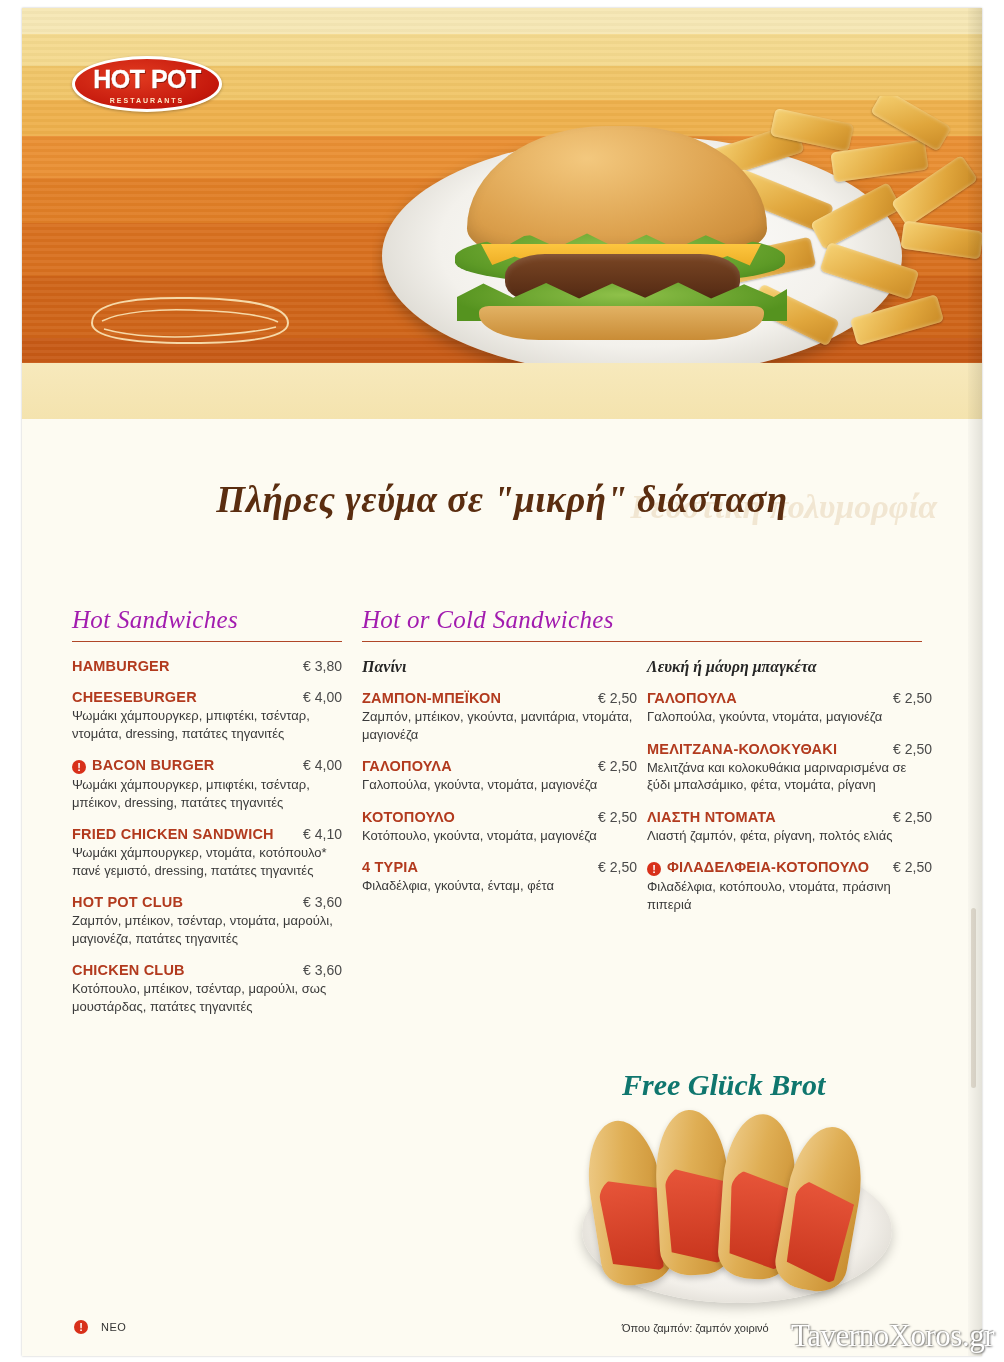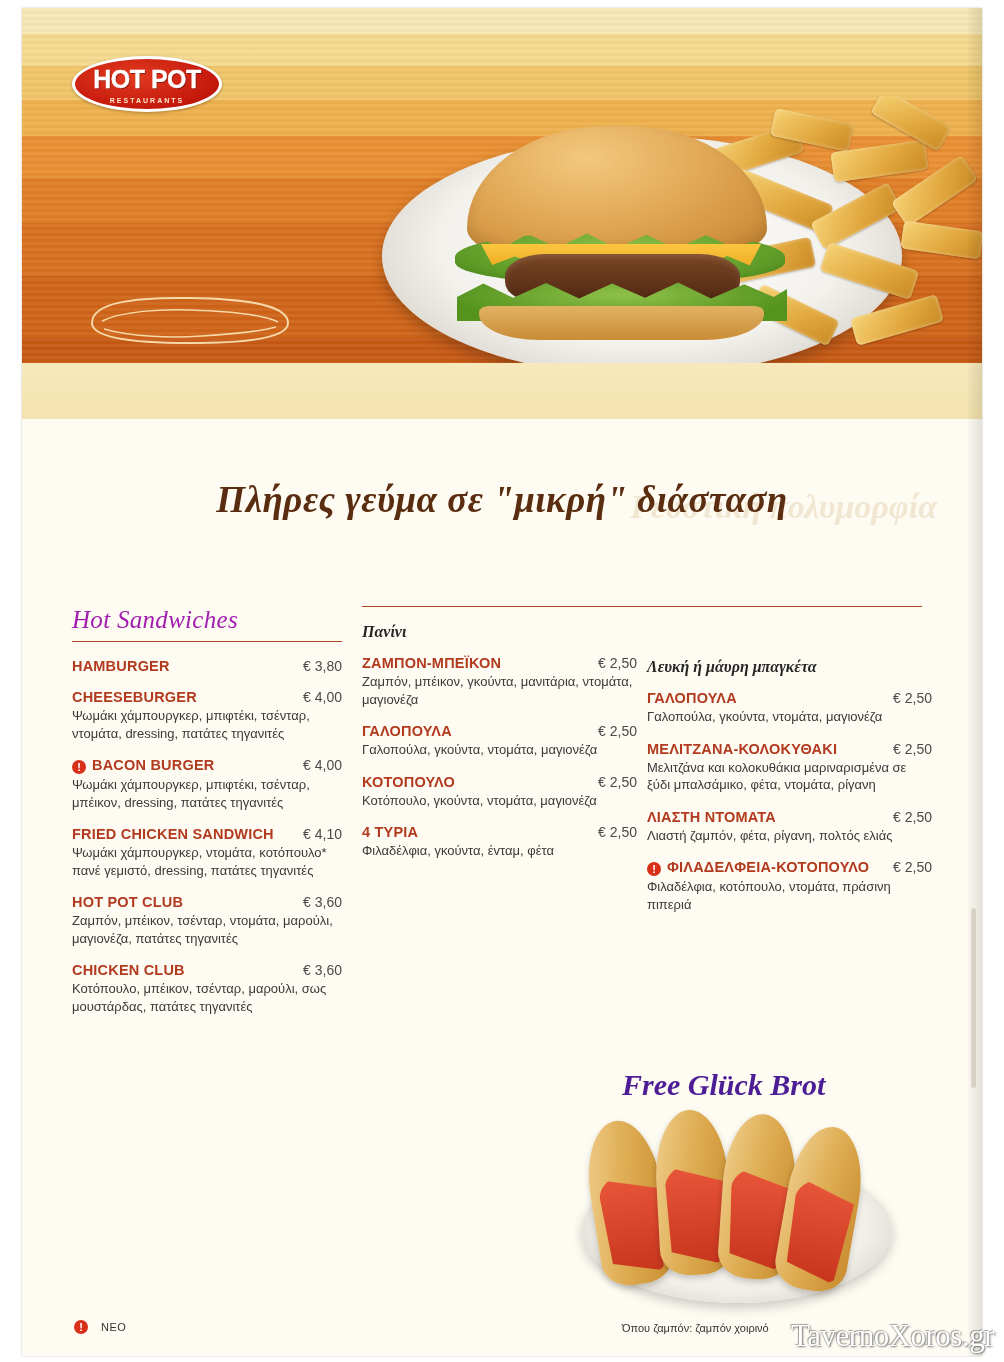--- a/index.html
+++ b/index.html
@@ -152,21 +152,21 @@
   .ghost-text {
     position: absolute; right: 45px; top: 480px;
     font-family: "Liberation Serif", serif;
     font-style: italic; font-weight: bold;
     font-size: 34px; color: #f0e3cd;
     opacity: 0.85;
   }
   .ghost-text2 {
     position: absolute; left: 600px; top: 1060px;
     font-family: "Liberation Serif", serif;
-    font-weight: bold; font-size: 30px; color: #4c1d95;
+    font-weight: bold; font-size: 30px; color: #0f766e;
     font-style: italic;
   }
   
   .col {
     position: absolute;
     font-size: 14px;
   }
   .col-1 { left: 50px; top: 598px; width: 270px; }
   .col-2 { left: 340px; top: 598px; width: 275px; }
   .col-3 { left: 625px; top: 598px; width: 285px; }
@@ -359,20 +359,21 @@
     <div class="item">
       <div class="item-row">
         <span class="item-name">CHICKEN CLUB</span>
         <span class="item-price">€ 3,60</span>
       </div>
       <div class="item-desc">Κοτόπουλο, μπέικον, τσένταρ, μαρούλι, σως μουστάρδας, πατάτες τηγανιτές</div>
     </div>
   </div>
 
   <div class="col col-2">
+    <div class="col-head">Hot or Cold Sandwiches</div>
     <div class="col-rule col-rule-wide"></div>
     <div class="subhead">Πανίνι</div>
 
     <div class="item">
       <div class="item-row">
         <span class="item-name">ΖΑΜΠΟΝ-ΜΠΕΪΚΟΝ</span>
         <span class="item-price">€ 2,50</span>
       </div>
       <div class="item-desc">Ζαμπόν, μπέικον, γκούντα, μανιτάρια, ντομάτα, μαγιονέζα</div>
     </div>

